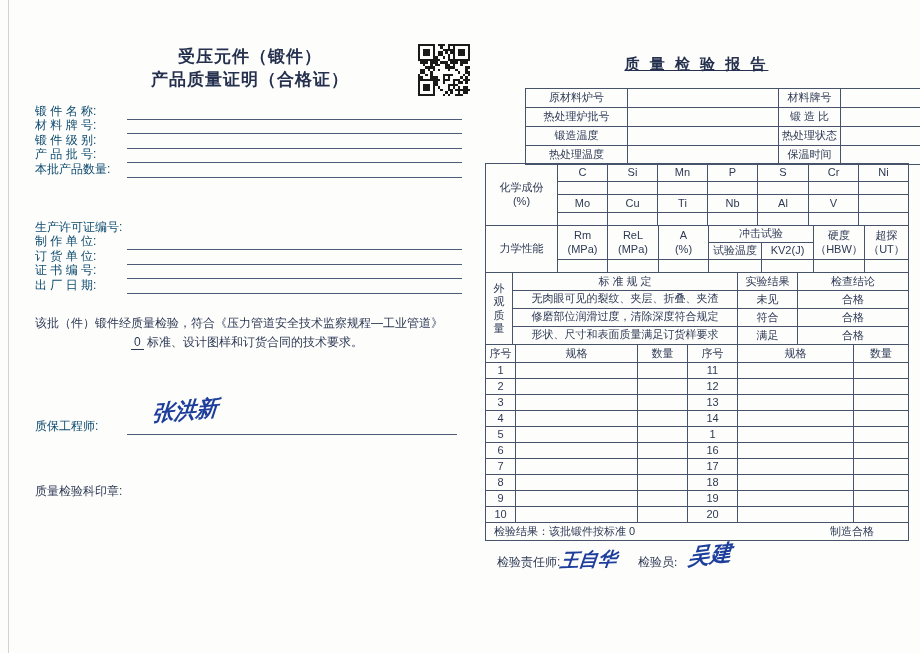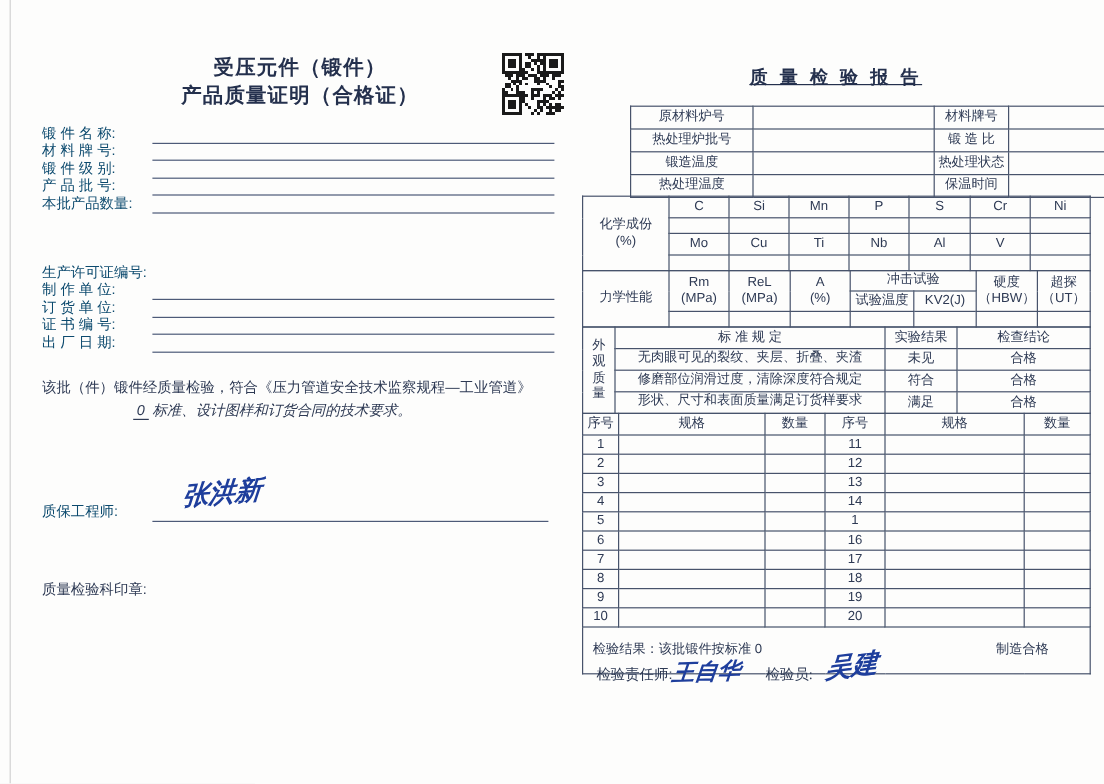--- a/index.html
+++ b/index.html
@@ -13,41 +13,41 @@
   .qr{position:absolute;left:418px;top:44px;width:52px;height:52px;}
   .qr svg{width:52px;height:52px;shape-rendering:crispEdges;}
 
   .fgroup{position:absolute;left:35px;width:427px;}
   .frow{display:flex;align-items:flex-end;height:14.6px;font-size:12px;}
   .flabel{display:inline-block;width:90px;white-space:nowrap;color:#0c4a6e;}
   .fline{flex:1;border-bottom:1px solid #4d5a78;height:12px;margin-left:2px;}
   .frow.noline .fline{border-bottom:none;}
 
   .statement{position:absolute;left:35px;top:314px;width:430px;font-size:12px;line-height:1.55;color:#2e3a54;}
-  .statement .ln2{display:block;margin-left:76px;font-style:italic;}
+  .statement .ln2{display:block;margin-left:96px;}
   .u{border-bottom:1px solid #2e3a54;padding:0 3px;}
 
   .qa-row{position:absolute;left:35px;top:418px;width:422px;display:flex;align-items:flex-end;font-size:12px;}
   .qa-row .fline{height:16px;}
   .seal-label{position:absolute;left:35px;top:483px;font-size:12px;}
 
   .ink{color:#1e3e9c;font-weight:bold;font-style:italic;white-space:nowrap;}
   .sig-qa{position:absolute;left:152px;top:396px;font-size:22px;transform:rotate(-5deg) skewX(-10deg);}
   .sig-chief{position:absolute;left:560px;top:547px;font-size:19px;transform:rotate(-2deg) skewX(-8deg);}
   .sig-insp{position:absolute;left:688px;top:540px;font-size:22px;transform:rotate(-7deg) skewX(-12deg);}
 
   
   .r-title{position:absolute;left:485px;top:55px;width:423px;text-align:center;
     font-size:15px;font-weight:bold;letter-spacing:3px;color:#24304d;text-decoration:underline;}
   table.grid{position:absolute;border-collapse:collapse;table-layout:fixed;font-size:11px;color:#2e3a54;}
   table.grid td{border:1px solid #47536b;padding:0;text-align:center;vertical-align:middle;overflow:hidden;line-height:1.2;}
   .pre{white-space:pre-line;}
   .vlabel{white-space:pre-line;font-size:11px;line-height:1.45;}
   td.left-text{text-align:left;padding-left:7px;font-family:Liberation Mono, monospace;}
-  .h19{height:19px}.h18{height:18px}.h17{height:17px}.h16{height:16px}.h13{height:13px}.h21{height:39px}
+  .h19{height:19px}.h18{height:18px}.h17{height:17px}.h16{height:16px}.h13{height:13px}.h21{height:18px}
   .result-cell{display:flex;align-items:center;height:100%;}
   .result-cell .rl{padding-left:8px;}
   .result-cell .rr{margin-left:auto;padding-right:34px;}
   .r-sig{position:absolute;left:497px;top:554px;font-size:12px;}
   .r-sig2{position:absolute;left:638px;top:554px;font-size:12px;font-family:Liberation Serif, serif;}
 </style>
 </head>
 <body>
 
 <div class="page">

